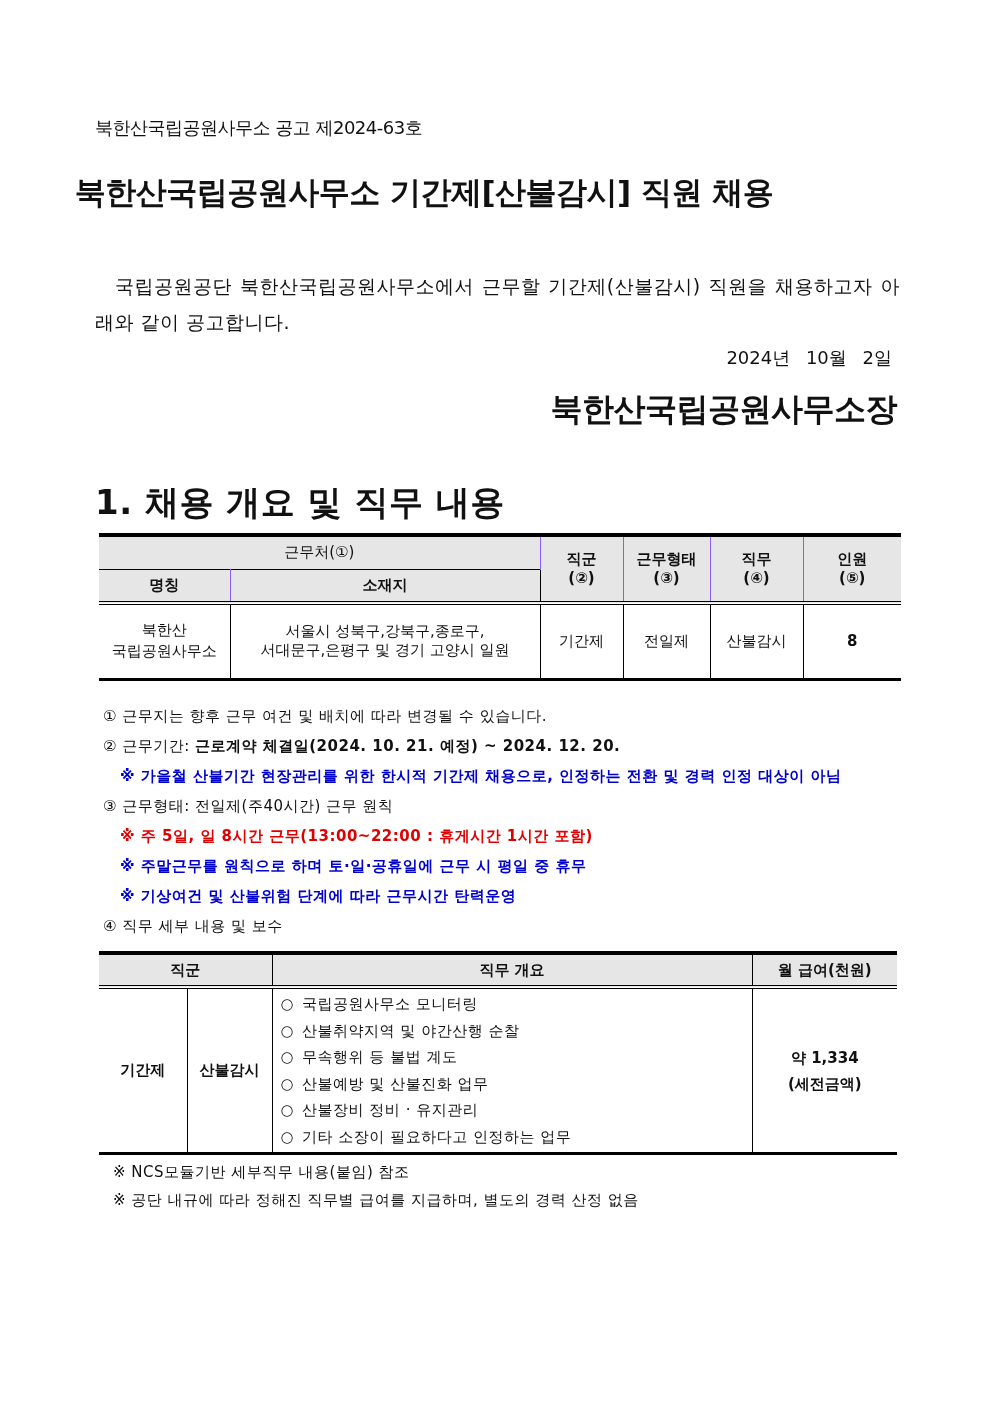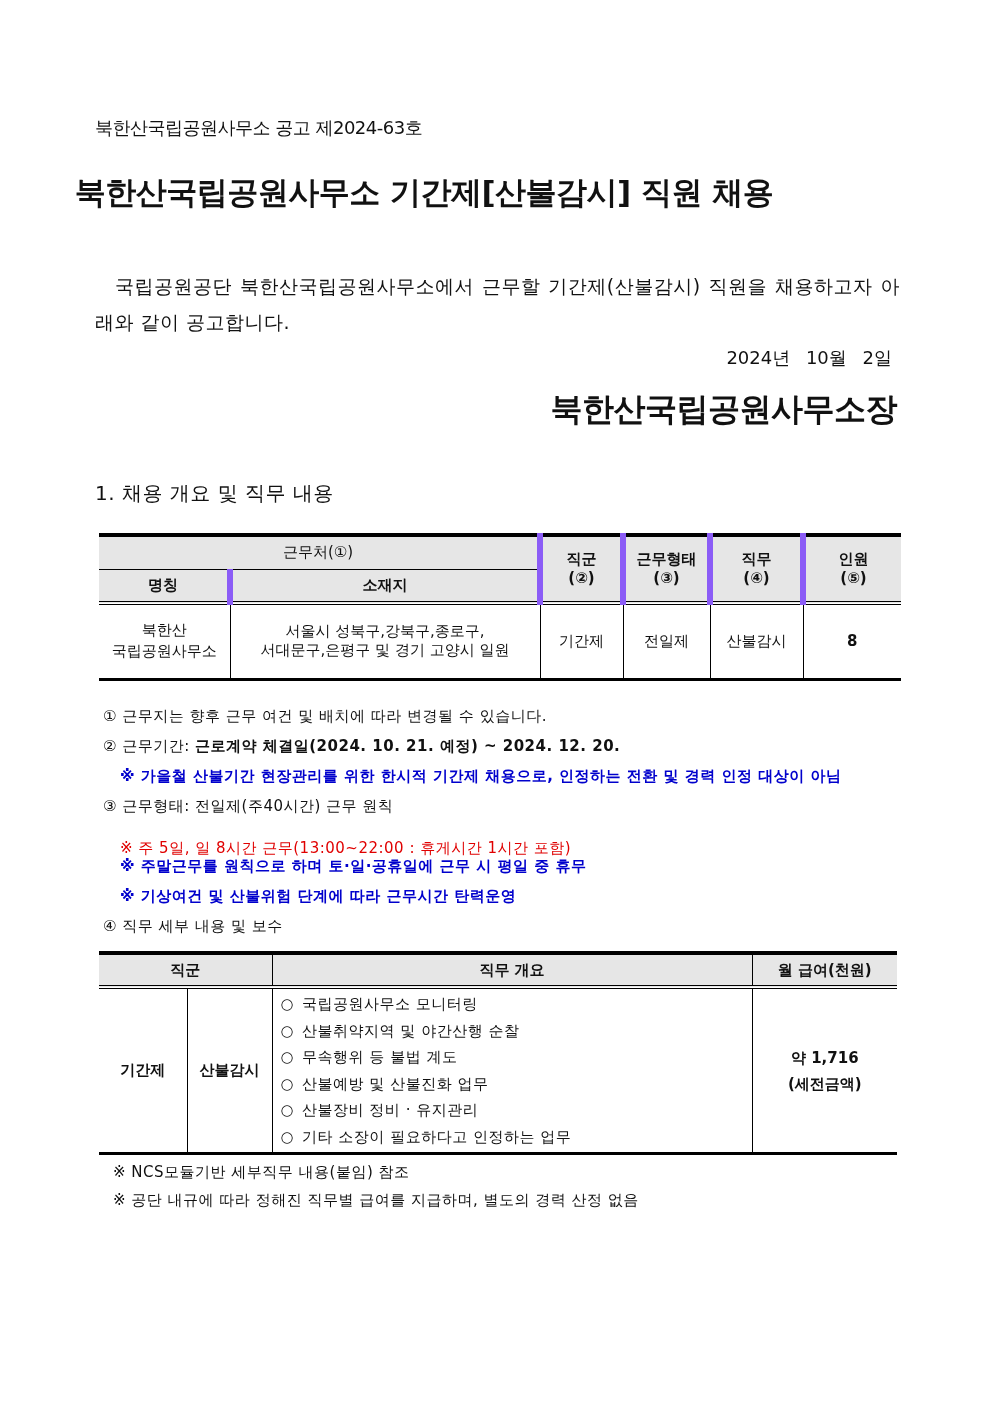--- a/index.html
+++ b/index.html
@@ -7,41 +7,41 @@
     width: 992px; height: 1403px; position: relative; overflow: hidden;
     font-family: "DejaVu Sans", "Liberation Sans", sans-serif; color: #111;
   }
   .abs { position: absolute; }
   .notice-no { left: 95px; top: 116px; font-size: 18px; letter-spacing: -0.5px; }
   .doc-title { left: 0; width: 848px; top: 172px; text-align: center; font-size: 31px; font-weight: bold; letter-spacing: -0.5px; }
   .intro { left: 95px; width: 805px; top: 268px; font-size: 19px; line-height: 36px; text-align: justify; text-align-last: left; letter-spacing: 0.5px; }
   .intro .indent { display: inline-block; width: 20px; }
   .date { right: 100px; top: 346px; font-size: 18px; word-spacing: 10px; }
   .signer { right: 95px; top: 388px; font-size: 32px; font-weight: bold; letter-spacing: -0.5px; }
-  .section-heading { left: 95px; top: 480px; font-size: 20px; font-weight: normal; letter-spacing: 0.5px; }
+  .section-heading { left: 95px; top: 480px; font-size: 34px; font-weight: bold; letter-spacing: 0.5px; }
 
   table { border-collapse: collapse; position: absolute; table-layout: fixed; }
   td, th { font-weight: normal; text-align: center; vertical-align: middle; padding: 0; }
 
   .t1 { left: 99px; top: 533px; width: 802px; font-size: 15px; }
   .t1 thead tr:first-child th { border-top: 4px solid #000; }
-  .t1 th { background: #e6e6e6; border-left: 1px solid #000; border-right: 6px solid #8b5cf6; }
+  .t1 th { background: #e6e6e6; border-left: 1px solid #000; border-right: 1px solid #8b5cf6; }
   .t1 th:first-child { border-left: none; }
   .t1 .hdr-sub { border-top: 1px solid #000; }
   .t1 .hdr-last { border-right: none; }
   .t1 tbody td { border-left: 1px solid #000; border-right: 1px solid #000; border-top: 4px double #000; border-bottom: 3px solid #000; }
   .t1 tbody td:first-child { border-left: none; }
   .t1 tbody td:last-child { border-right: none; }
   .t1 .h2line { line-height: 19px; font-weight: bold; }
   .t1 .h1line { font-weight: bold; }
 
   .notes { left: 103px; font-size: 15px; letter-spacing: 0.5px; }
   .note-line { position: absolute; white-space: nowrap; }
   .blue { color: #0000cc; font-weight: bold; }
-  .red { color: #e00000; font-weight: normal; margin-top: 12px; }
+  .red { color: #e00000; font-weight: bold; }
   .bold { font-weight: bold; }
 
   .t2 { left: 99px; top: 951px; width: 798px; font-size: 15px; }
   .t2 th { background: #e6e6e6; border-top: 4px solid #000; border-left: 1px solid #000; border-right: 1px solid #000; height: 30px; font-weight: bold; }
   .t2 th:first-child { border-left: none; }
   .t2 th:last-child { border-right: none; }
   .t2 tbody td { border-left: 1px solid #000; border-right: 1px solid #000; border-top: 4px double #000; border-bottom: 3px solid #000; }
   .t2 tbody td:first-child { border-left: none; }
   .t2 tbody td:last-child { border-right: none; }
   .t2 .duties { text-align: left; padding: 2px 8px; }
@@ -130,21 +130,21 @@
       <td class="bold">기간제</td>
       <td class="bold">산불감시</td>
       <td class="duties">
         <div class="duty"><span class="circle">○</span><span>국립공원사무소 모니터링</span></div>
         <div class="duty"><span class="circle">○</span><span>산불취약지역 및 야간산행 순찰</span></div>
         <div class="duty"><span class="circle">○</span><span>무속행위 등 불법 계도</span></div>
         <div class="duty"><span class="circle">○</span><span>산불예방 및 산불진화 업무</span></div>
         <div class="duty"><span class="circle">○</span><span>산불장비 정비 · 유지관리</span></div>
         <div class="duty"><span class="circle">○</span><span>기타 소장이 필요하다고 인정하는 업무</span></div>
       </td>
-      <td class="bold" style="line-height:26px"><span>약 1,716</span><br><span>(세전금액)</span></td>
+      <td class="bold" style="line-height:26px"><span>약 1,334</span><br><span>(세전금액)</span></td>
     </tr>
   </tbody>
 </table>
 
 <div class="abs footnotes" style="top:0">
   <div class="note-line" style="top:1163px">※ NCS모듈기반 세부직무 내용(붙임) 참조</div>
   <div class="note-line" style="top:1191px">※ 공단 내규에 따라 정해진 직무별 급여를 지급하며, 별도의 경력 산정 없음</div>
 </div>
 
 </body></html>

